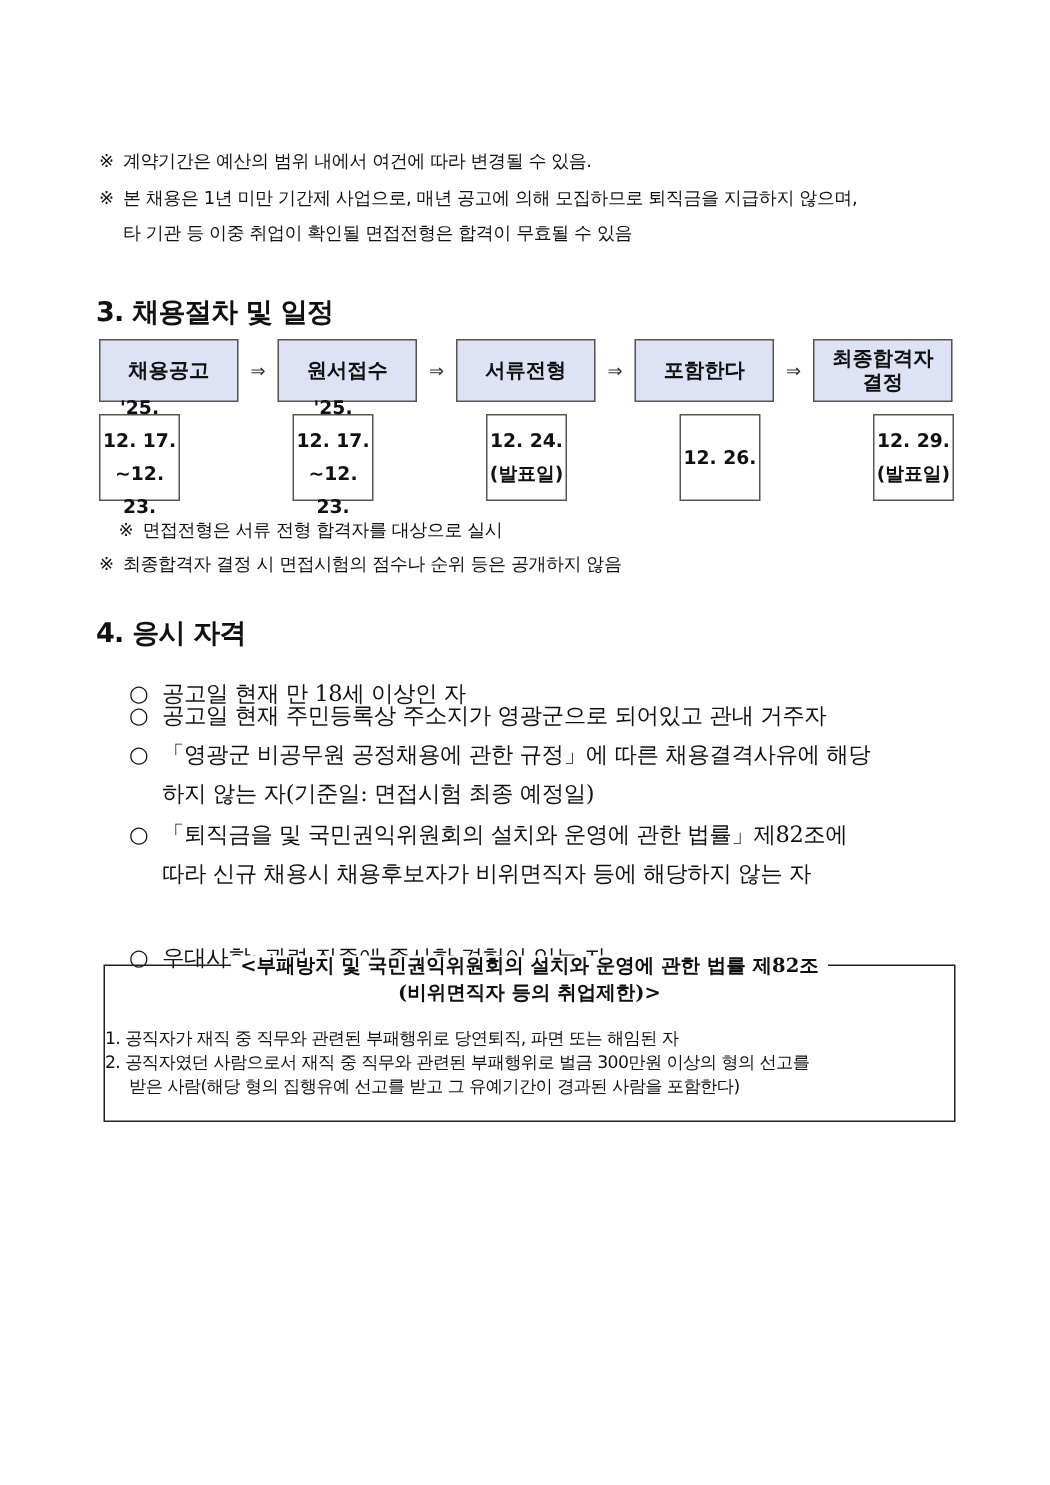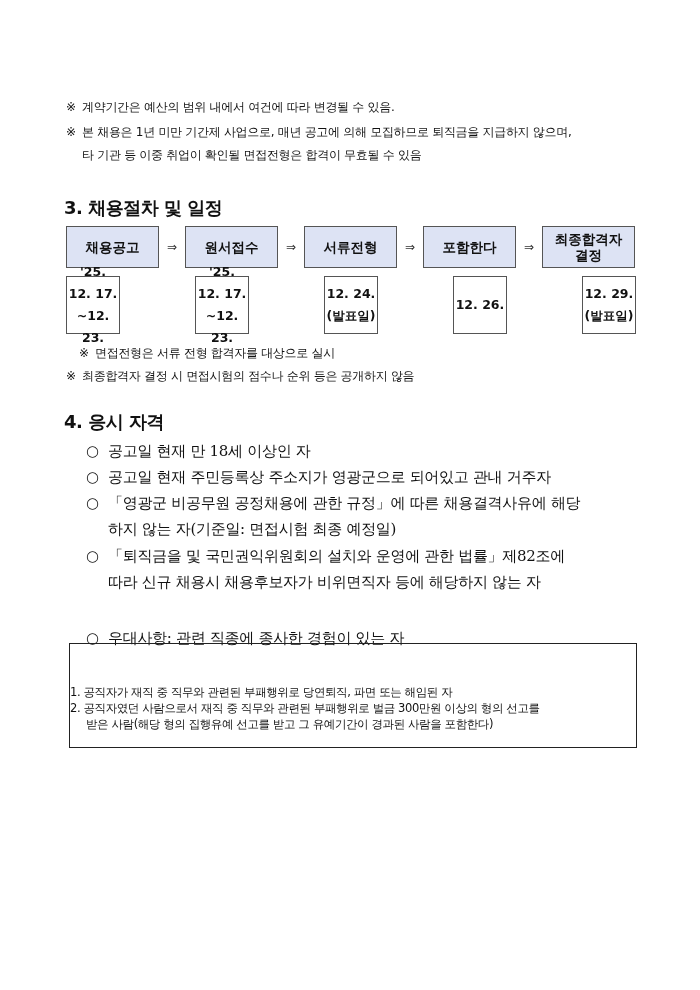--- a/index.html
+++ b/index.html
@@ -86,39 +86,43 @@
 
 <div class="note sans" style="top:345px;margin-left:13px;">
   <span class="mark">※</span><span>면접전형은 서류 전형 합격자를 대상으로 실시</span>
 </div>
 <div class="note sans" style="top:368px;">
   <span class="mark">※</span><span>최종합격자 결정 시 면접시험의 점수나 순위 등은 공개하지 않음</span>
 </div>
 
 <div class="h sans" style="top:410px;">4. 응시 자격</div>
 
-<div class="q serif" style="top:441px;">
+<div class="q serif" style="top:452px;">
   <span class="bullet">○</span><span>공고일 현재 만 18세 이상인 자</span>
 </div>
 <div class="q serif" style="top:467px;">
   <span class="bullet">○</span><span>공고일 현재 주민등록상 주소지가 영광군으로 되어있고 관내 거주자</span>
 </div>
 <div class="q serif" style="top:493px;">
   <span class="bullet">○</span><span>「영광군 비공무원 공정채용에 관한 규정」에 따른 채용결격사유에 해당</span>
 </div>
 <div class="q serif cont" style="top:519px;">하지 않는 자(기준일: 면접시험 최종 예정일)</div>
 <div class="q serif" style="top:546px;">
   <span class="bullet">○</span><span>「퇴직금을 및 국민권익위원회의 설치와 운영에 관한 법률」제82조에</span>
 </div>
 <div class="q serif cont" style="top:572px;">따라 신규 채용시 채용후보자가 비위면직자 등에 해당하지 않는 자</div>
 <div class="q serif" style="top:628px;">
   <span class="bullet">○</span><span>우대사항: 관련 직종에 종사한 경험이 있는 자</span>
 </div>
 
 <div class="lawbox">
+  <div class="lawtitle serif">
+    <span>&lt;부패방지 및 국민권익위원회의 설치와 운영에 관한 법률 제82조</span><br>
+    <span>(비위면직자 등의 취업제한)&gt;</span>
+  </div>
   <div class="lawitem sans" style="top:40px;">
     <span>1.</span>&nbsp;<span>공직자가 재직 중 직무와 관련된 부패행위로 당연퇴직, 파면 또는 해임된 자</span>
   </div>
   <div class="lawitem sans" style="top:56px;">
     <span>2.</span>&nbsp;<span>공직자였던 사람으로서 재직 중 직무와 관련된 부패행위로 벌금 300만원 이상의 형의 선고를</span>
   </div>
   <div class="lawitem sans" style="top:72px; left:16px;">받은 사람(해당 형의 집행유예 선고를 받고 그 유예기간이 경과된 사람을 포함한다)</div>
 </div>
 
 </body></html>

